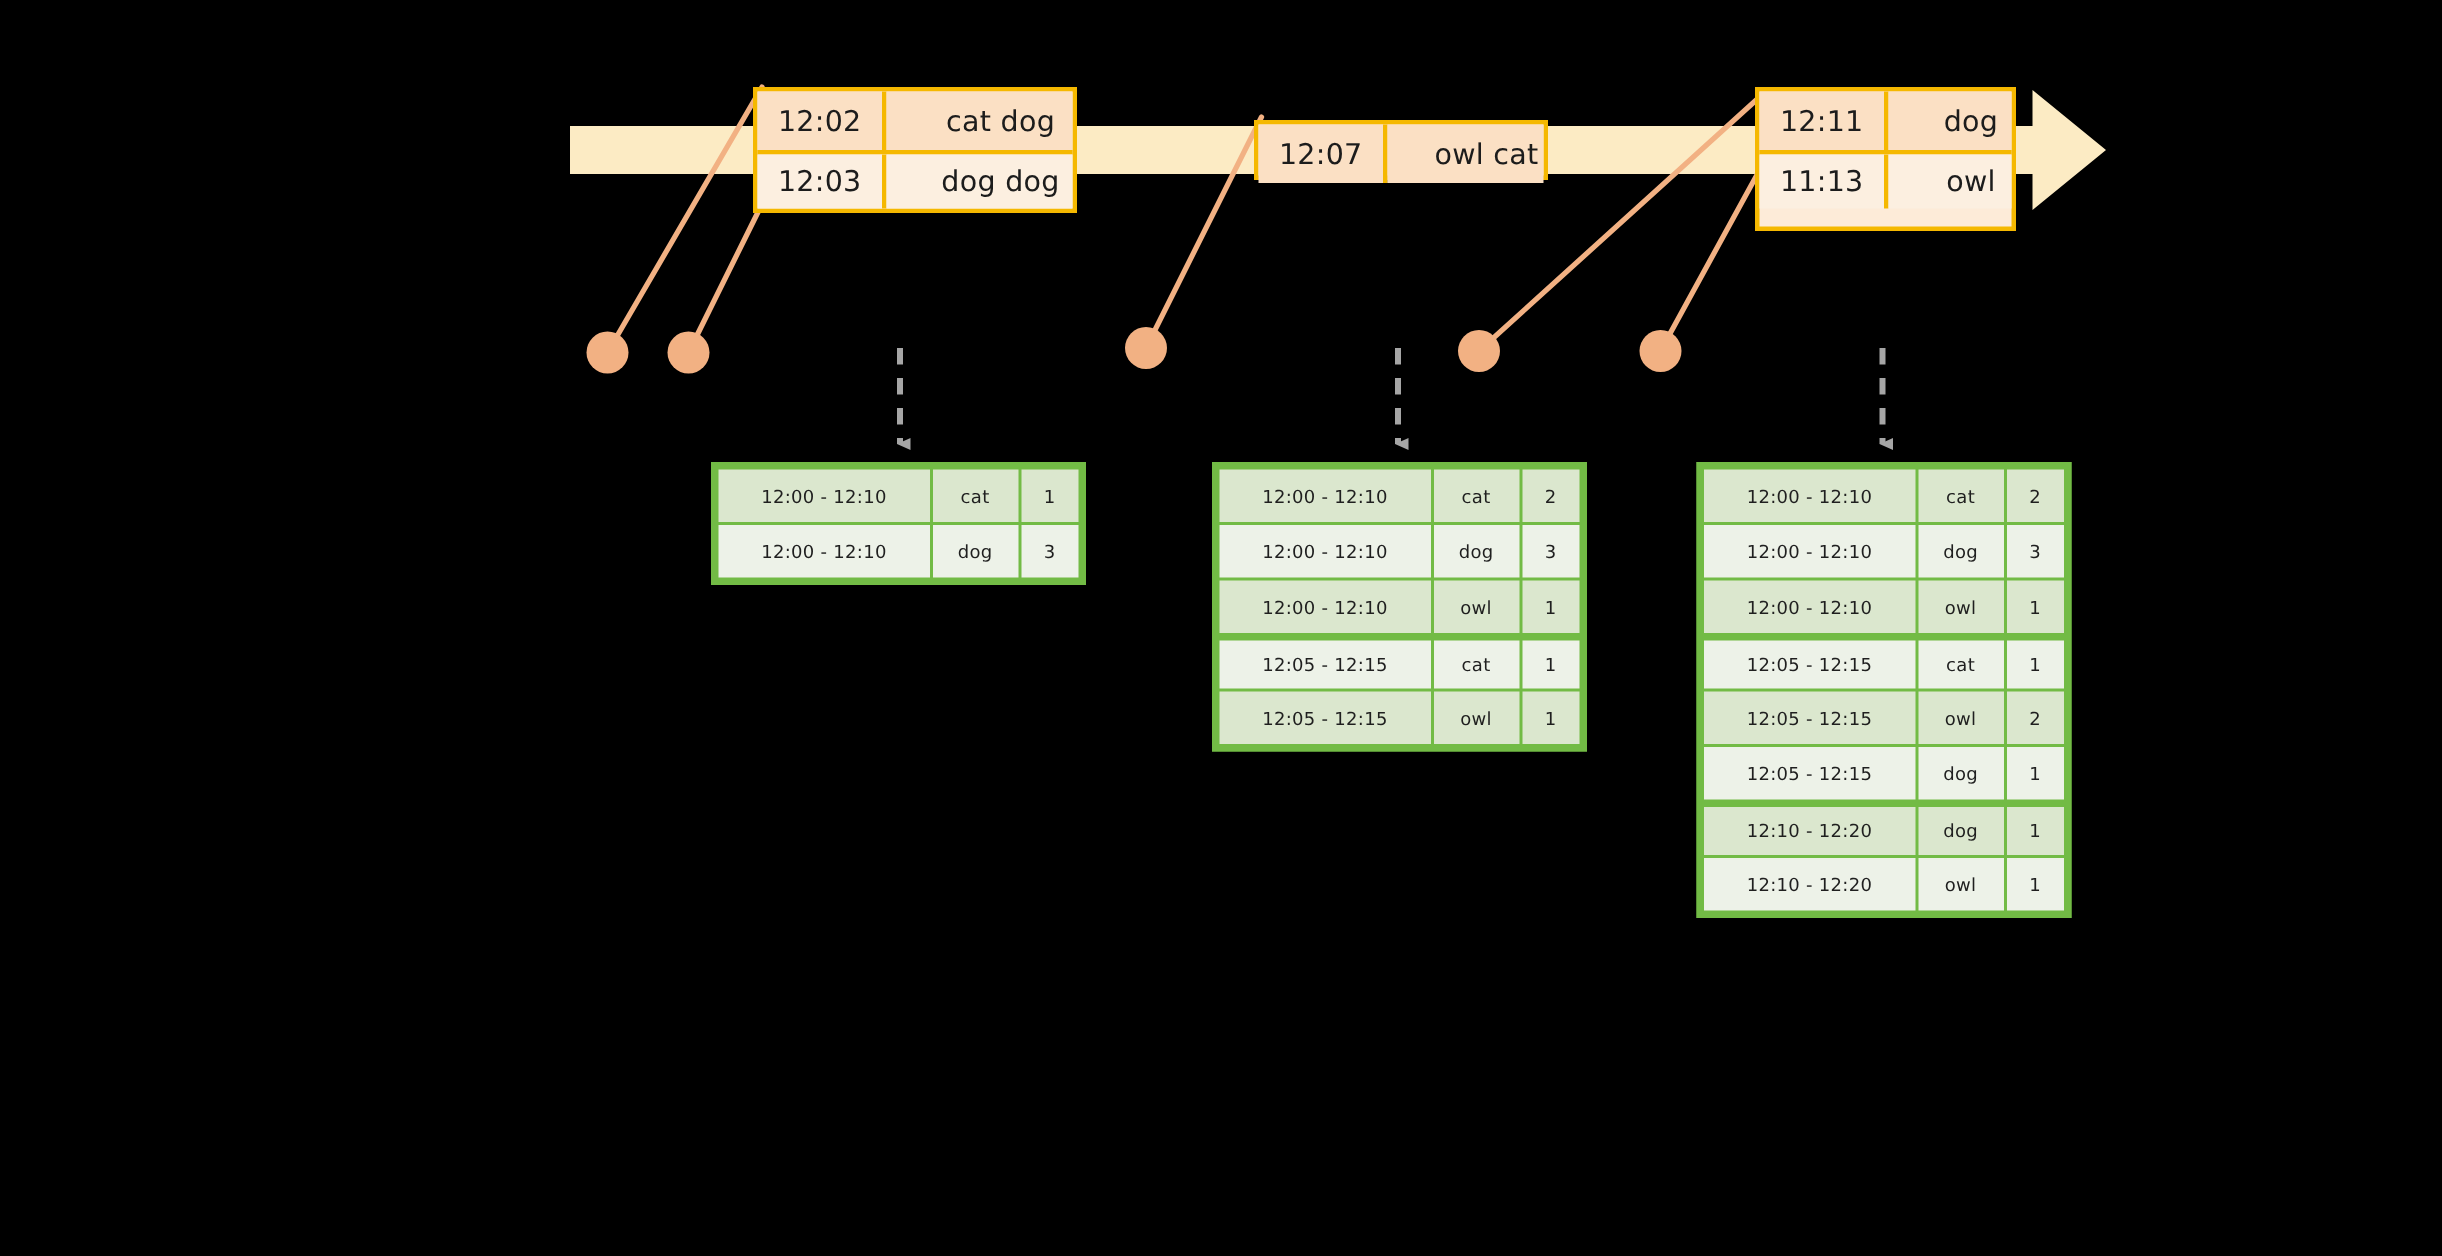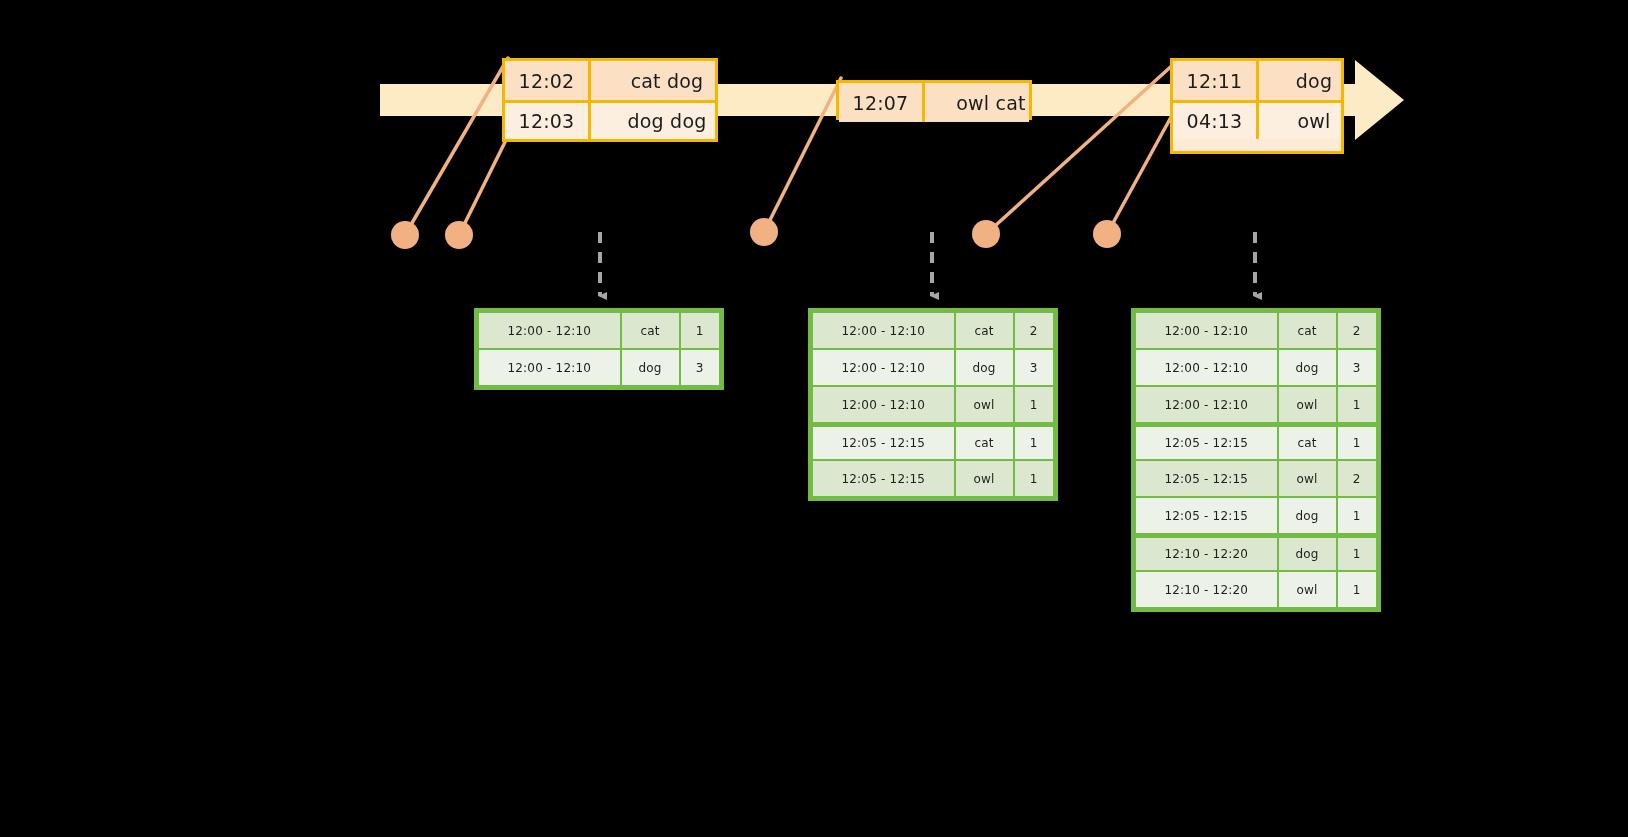--- a/index.html
+++ b/index.html
@@ -142,21 +142,21 @@
       <div class="ev-cell ev-val">owl cat</div>
     </div>
   </div>
 
   <div class="event-box" style="left:1170px; top:58px; width:174px; height:96px;">
     <div class="event-row">
       <div class="ev-cell ev-time">12:11</div>
       <div class="ev-cell ev-val">dog</div>
     </div>
     <div class="event-row alt">
-      <div class="ev-cell ev-time">04:13</div>
+      <div class="ev-cell ev-time">11:13</div>
       <div class="ev-cell ev-val">owl</div>
     </div>
   </div>
 
   <div class="result-table" style="left:474px; top:308px; width:250px;">
     <div class="rt-row">
       <div class="rt-cell rt-win">12:00 - 12:10</div>
       <div class="rt-cell rt-key">cat</div>
       <div class="rt-cell rt-cnt">1</div>
     </div>

